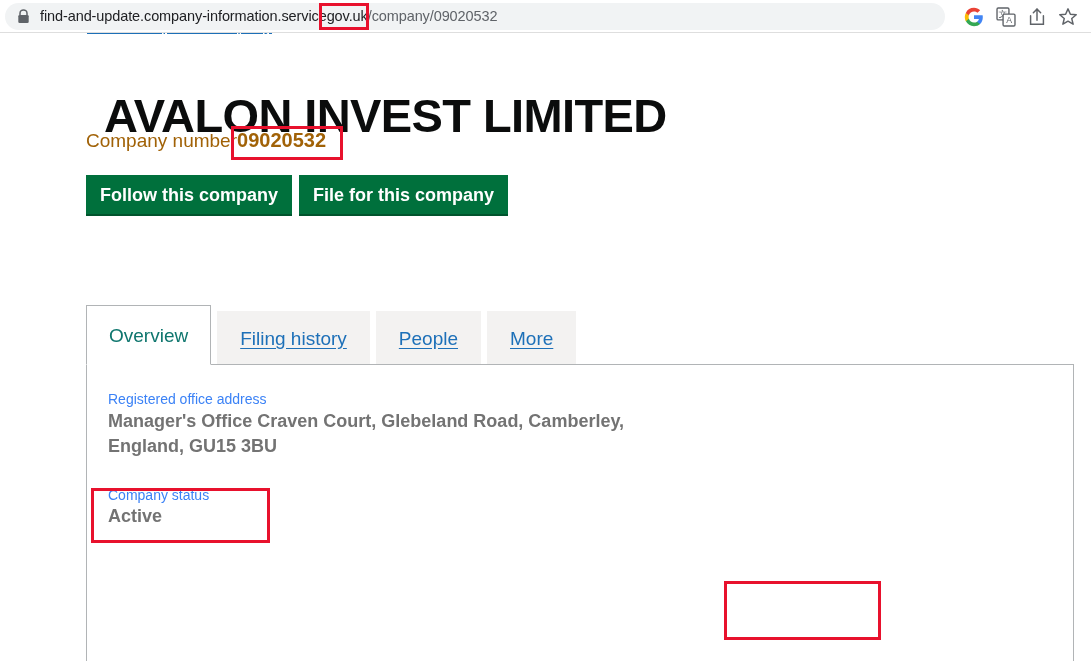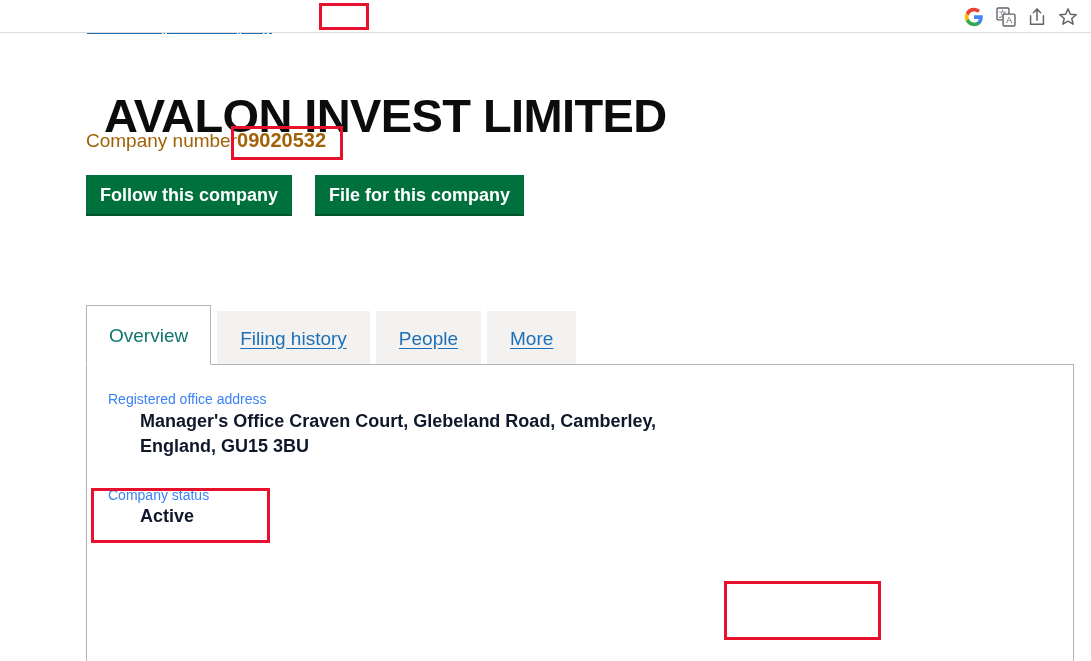--- a/index.html
+++ b/index.html
@@ -137,21 +137,21 @@
     line-height: 1;
   }
   #company-number-label { font-weight: normal; }
   #company-number-value { font-weight: bold; font-size: 20px; }
 
   #action-buttons {
     position: absolute;
     left: 86px;
     top: 142px;
     display: flex;
-    gap: 23px;
+    gap: 7px;
   }
   .govuk-button {
     background: #00703c;
     border: none;
     border-bottom: 2px solid rgba(0,0,0,0.25);
     color: #ffffff;
     font-family: "Liberation Sans", sans-serif;
     font-size: 18px;
     font-weight: bold;
     padding: 11px 14px 10px 14px;
@@ -215,43 +215,53 @@
   }
 
   .field-label {
     font-size: 14px;
     color: #3b82f6;
     line-height: 1.25;
     font-weight: normal;
   }
   .field-value {
     font-size: 18px;
-    color: #0f172a;
+    color: #737373;
     font-weight: bold;
     line-height: 1.4;
-    margin-left: 32px;
   }
 
   #registered-office-block { margin-bottom: 28px; }
   #registered-office-address-value { max-width: 540px; }
 
   #company-status-block { margin-bottom: 40px; }
 
   #bottom-row {
     display: flex;
     align-items: flex-start;
   }
   #company-type-block { width: 620px; }
   #incorporated-block { width: 200px; }
 </style>
 </head>
 <body>
 
 <div id="browser-chrome">
 
+  <div id="omnibox">
+    <svg id="lock-icon" viewBox="0 0 13 15" aria-hidden="true">
+      <path d="M3 6V4.2C3 2.4 4.6 1 6.5 1S10 2.4 10 4.2V6" fill="none" stroke="#5f6368" stroke-width="1.5"></path>
+      <rect x="1.3" y="6" width="10.4" height="8" rx="1.3" fill="#5f6368"></rect>
+    </svg>
+    <div id="url-text">
+      <span id="url-domain-main">find-and-update.company-information.service</span>
+        <span id="url-domain-tld">gov.uk</span>
+        <span id="url-path">/company/09020532</span>
+    </div>
+  </div>
 
   <div class="chrome-icon" style="left:963px;">
     <svg viewBox="0 0 24 24" width="22" height="22" aria-hidden="true">
       <path fill="#4285F4" d="M21.6 12.23c0-.73-.06-1.43-.19-2.1H12v3.98h5.38a4.6 4.6 0 0 1-2 3.02v2.5h3.24c1.9-1.74 2.98-4.3 2.98-7.4z"></path>
       <path fill="#34A853" d="M12 22c2.7 0 4.96-.9 6.62-2.43l-3.24-2.5c-.9.6-2.05.96-3.38.96-2.6 0-4.8-1.76-5.59-4.12H3.06v2.58A10 10 0 0 0 12 22z"></path>
       <path fill="#FBBC05" d="M6.41 13.9a6 6 0 0 1 0-3.82V7.5H3.06a10 10 0 0 0 0 9l3.35-2.6z"></path>
       <path fill="#EA4335" d="M12 5.96c1.47 0 2.79.5 3.83 1.5l2.87-2.87C16.95 2.98 14.7 2 12 2a10 10 0 0 0-8.94 5.5l3.35 2.58C7.2 7.72 9.4 5.96 12 5.96z"></path>
     </svg>
   </div>
 

